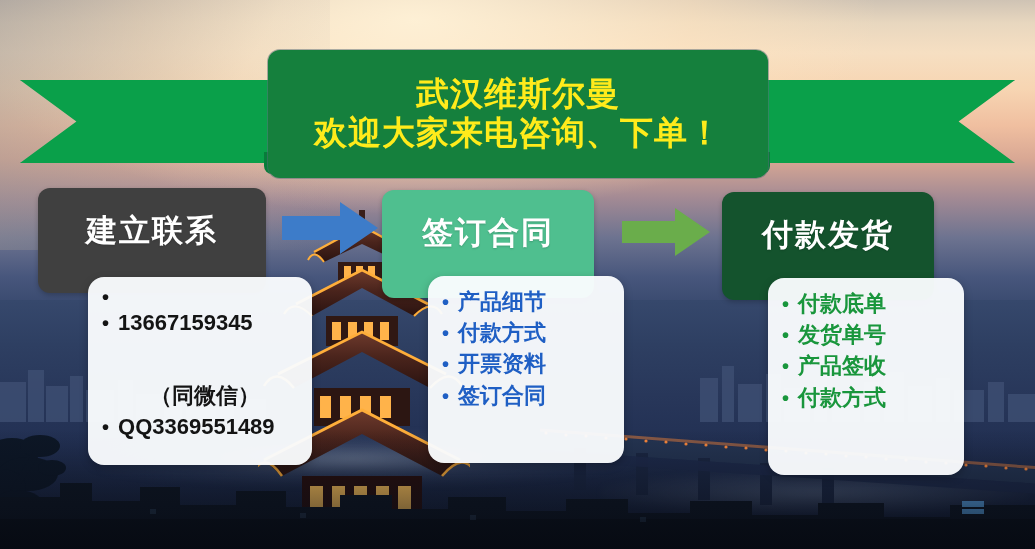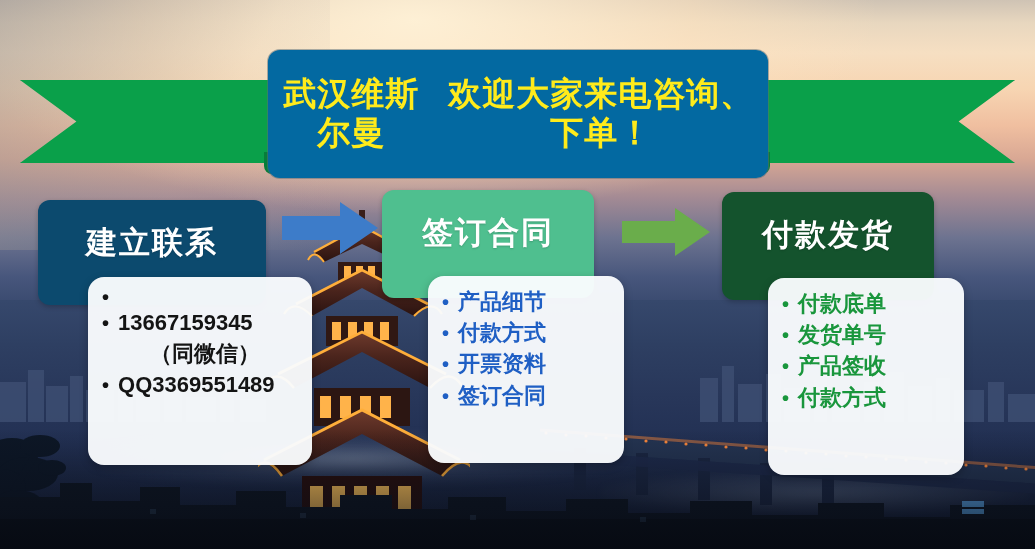--- a/index.html
+++ b/index.html
@@ -83,23 +83,23 @@
   .ribbon-fold-l{
     position:absolute;left:264px;top:116px;width:70px;height:22px;
     background:#077d3a;border-radius:0 0 8px 8px;
   }
   .ribbon-fold-r{
     position:absolute;left:700px;top:116px;width:70px;height:22px;
     background:#077d3a;border-radius:0 0 8px 8px;
   }
   .ribbon-center{
     position:absolute;left:268px;top:14px;width:500px;height:128px;
-    background:#0369a1;border-radius:12px;
+    background:#15803d;border-radius:12px;
     box-shadow:0 0 0 1px rgba(90,110,120,.5);
-    display:flex;flex-direction:row;align-items:center;justify-content:center;
+    display:flex;flex-direction:column;align-items:center;justify-content:center;
   }
   .ribbon-title{
     color:#ffeb1b;font-size:33px;font-weight:bold;line-height:1.18;
     letter-spacing:1px;text-align:center;
   }
 
   
   .step{position:absolute;}
   .step-head{
     position:absolute;border-radius:12px;
@@ -123,24 +123,24 @@
     display:flex;align-items:baseline;gap:9px;
     font-size:22px;font-weight:bold;line-height:1.42;
   }
   .bullets li .dot{font-size:20px;line-height:1;}
   .sub-line{
     text-align:center;font-size:22px;font-weight:bold;line-height:1.42;
     padding-left:10px;
   }
 
   
-  #step1 .step-head{left:38px;top:200px;width:228px;height:105px;background:#0c4a6e;}
+  #step1 .step-head{left:38px;top:188px;width:228px;height:105px;background:#404040;}
   #step1 .step-card{left:88px;top:277px;width:224px;height:188px;}
   #step1 .bullets li{color:#141414;}
-  #step1 .sub-line{color:#141414;}
+  #step1 .sub-line{color:#141414;margin-top:42px;}
 
   
   #step2 .step-head{left:382px;top:190px;width:212px;height:108px;background:#4fbf8f;}
   #step2 .step-card{left:428px;top:276px;width:196px;height:187px;}
   #step2 .bullets li{color:#1f5fc4;}
 
   
   #step3 .step-head{left:722px;top:192px;width:212px;height:108px;background:#14532d;}
   #step3 .step-card{left:768px;top:278px;width:196px;height:197px;}
   #step3 .bullets li{color:#19963c;}

